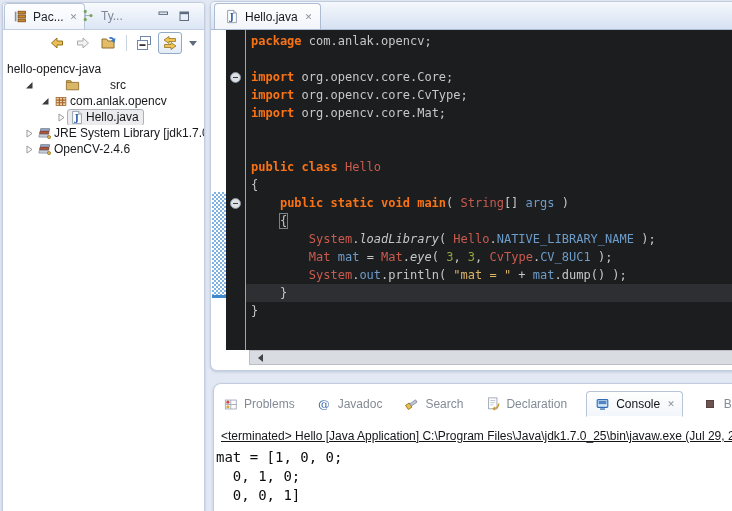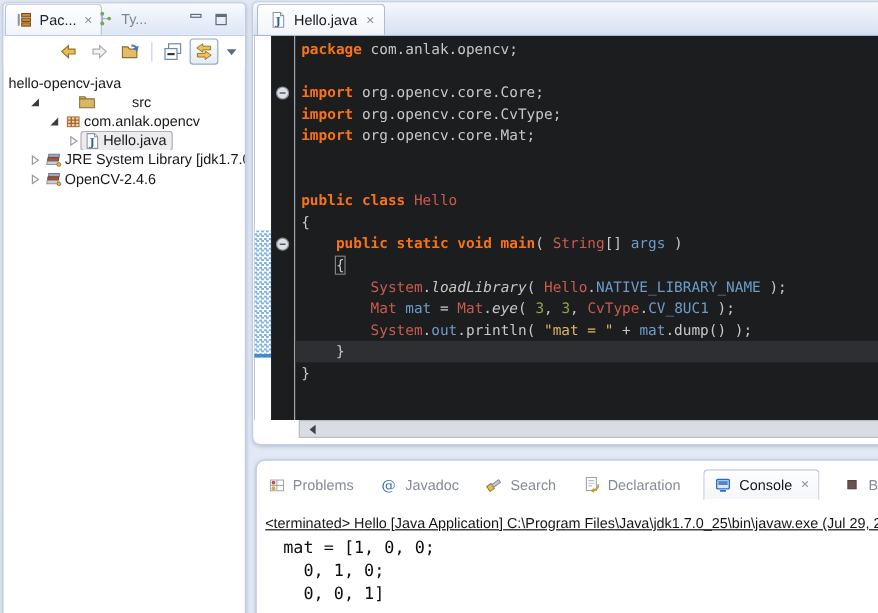--- a/index.html
+++ b/index.html
@@ -73,21 +73,21 @@
   .eharrow{width:0;height:0;border:4px solid transparent;border-right:5px solid #3F4247;margin-left:4px;}
 
   
   .bottom-card{left:213px;top:383px;width:540px;height:140px;border-radius:8px 0 0 0;}
   .btabbar{display:flex;align-items:center;padding:7px 0 0 6px;height:26px;font-size:12px;}
   .btab{display:flex;align-items:center;gap:5px;margin-right:17px;color:#848B96;height:24px;padding:0 2px;white-space:nowrap;}
   .btab.active{border:1px solid #B9C4D6;border-bottom-color:#FFF;border-radius:4px 4px 0 0;
                padding:0 7px;color:#121418;background:linear-gradient(#FEFEFE,#F3F6FA);}
   .console-title{position:absolute;left:7px;top:45px;font-size:12px;color:#15161A;
                  text-decoration:underline;white-space:nowrap;}
-  .console-output{position:absolute;left:22px;top:64px;margin:0;
+  .console-output{position:absolute;left:2px;top:64px;margin:0;
                   font-family:"DejaVu Sans Mono",monospace;font-size:14px;line-height:19px;
                   color:#0B0C0E;white-space:pre;}
   svg{display:block;}
 </style>
 </head>
 <body>
 
 <div class="workbench">
 
   <div class="card left-card">

